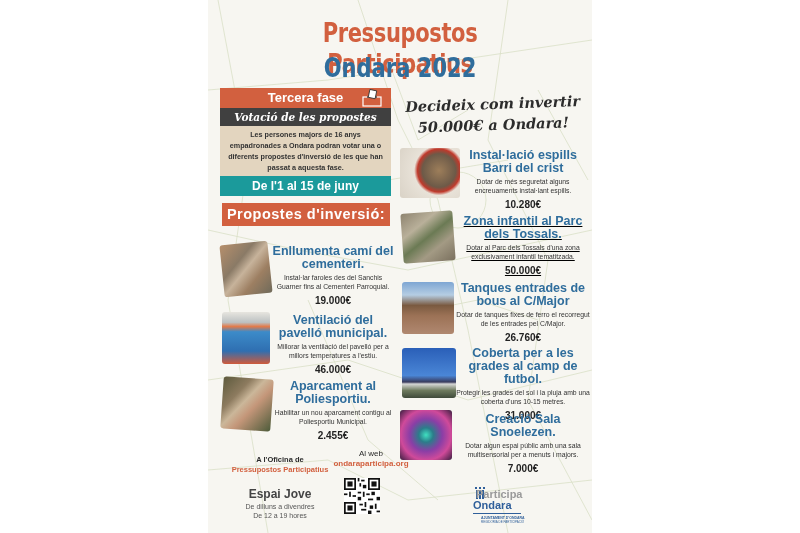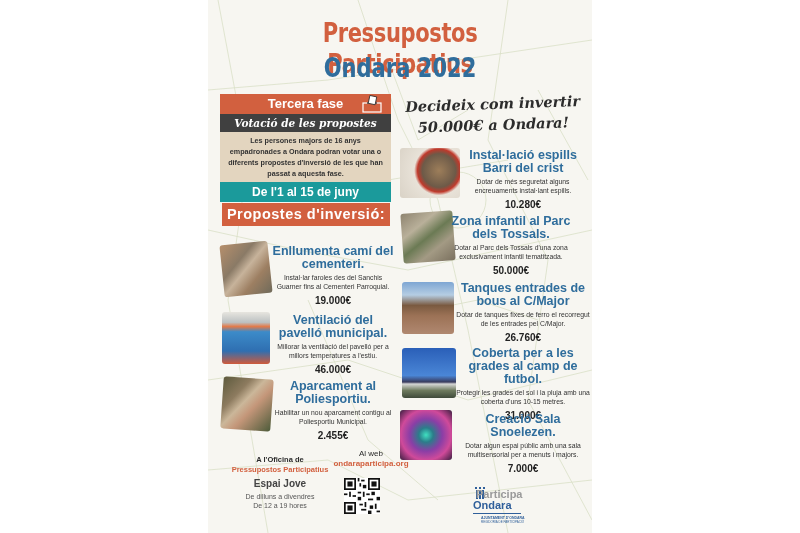--- a/index.html
+++ b/index.html
@@ -17,21 +17,21 @@
     font-family: "DejaVu Sans", sans-serif; font-weight: bold; font-size: 27px;
     color: #d2603f; letter-spacing: -0.5px; transform: scaleX(0.78); transform-origin: center;
   }
   .title-2 {
     position: absolute; left: 0; top: 52px; width: 384px; text-align: center;
     font-family: "DejaVu Sans", sans-serif; font-weight: bold; font-size: 27px;
     color: #2f6d9c; transform: scaleX(0.78); transform-origin: center;
   }
 
   
-  .phase { position: absolute; left: 12px; top: 94px; width: 171px; }
+  .phase { position: absolute; left: 12px; top: 88px; width: 171px; }
   .phase .bar-red { background: #d2603f; height: 20px; color: #fff; text-align: center;
     font-weight: bold; font-size: 13px; line-height: 20px; position: relative; }
   .phase .bar-blue { background: #404040; height: 18px; color: #fff; text-align: center;
     font-family: "DejaVu Serif", serif; font-style: italic; font-weight: bold; font-size: 10.5px; line-height: 18px; }
   .phase .bar-beige { background: #e3d5bf; padding: 3px 4px; color: #333; text-align: center;
     font-size: 7.2px; line-height: 11px; font-weight: bold; }
   .phase .bar-teal { background: #1b9a9b; height: 20px; color: #fff; text-align: center;
     font-weight: bold; font-size: 12px; line-height: 20px; }
   .ballot-icon { position: absolute; right: 8px; top: 1px; width: 22px; height: 18px; }
 
@@ -50,21 +50,21 @@
   .proposal { position: absolute; }
   .proposal .photo { position: absolute; border-radius: 3px; }
   .proposal .info { position: absolute; text-align: center; }
   .proposal .ptitle { color: #2f6d9c; font-weight: bold; font-size: 12.5px; line-height: 13px; }
   .proposal .pdesc { color: #333; font-size: 6.8px; line-height: 9px; margin-top: 2px; }
   .proposal .pamount { color: #222; font-weight: bold; font-size: 10px; line-height: 13px; margin-top: 3px; }
 
   .office { position: absolute; left: 12px; top: 455px; width: 120px; text-align: center; }
   .office .l1 { color: #2a2a2a; font-weight: bold; font-size: 7.5px; line-height: 10px; }
   .office .l2 { color: #d2603f; font-weight: bold; font-size: 7.5px; line-height: 10px; }
-  .office .l3 { color: #444; font-weight: bold; font-size: 10px; line-height: 12px; margin-top: 3px; text-align: center; }
+  .office .l3 { color: #444; font-weight: bold; font-size: 12px; line-height: 12px; margin-top: 13px; text-align: center; }
   .office .l4 { color: #555; font-size: 7px; line-height: 9px; margin-top: 2px; }
 
   .web { position: absolute; left: 118px; top: 449px; width: 90px; text-align: center; }
   .web .w1 { color: #2a2a2a; font-weight: normal; font-size: 8px; line-height: 10px; }
   .web .w2 { color: #d2603f; font-weight: bold; font-size: 8px; line-height: 10px; }
   .qr { position: absolute; left: 136px; top: 478px; width: 36px; height: 36px; }
 
   .cta { position: absolute; left: 207px; top: 472px; width: 175px; text-align: center;
     font-family: "DejaVu Serif", serif; font-style: italic; font-weight: bold; font-size: 9.5px; }
   .cta .c1 { color: #d2603f; }
@@ -156,21 +156,21 @@
     <div class="photo" style="left:0; top:0; width:60px; height:50px; background: radial-gradient(circle at 65% 45%,#9d7e5a 0%,#6d5a48 35%,#c0392b 45%,#e8e2d8 52%,#d9d2c6 100%);"></div>
     <div class="info" style="left:56px; top:1px; width:134px;">
       <div class="ptitle">Instal·lació espills Barri del crist</div>
       <div class="pdesc">Dotar de més seguretat alguns encreuaments instal·lant espills.</div>
       <div class="pamount">10.280€</div>
     </div>
   </div>
 
   <div class="proposal" style="left:192px; top:212px; width:190px; height:62px;">
     <div class="photo" style="left:2px; top:0; width:52px; height:50px; background: linear-gradient(145deg,#8e8470 0%,#b9b09a 30%,#6b7a54 50%,#a39a84 70%,#7a705e 100%); transform: rotate(-4deg);"></div>
-    <div class="info" style="left:44px; top:3px; width:134px;">
+    <div class="info" style="left:56px; top:3px; width:134px;text-decoration:underline;">
       <div class="ptitle">Zona infantil al Parc dels Tossals.</div>
       <div class="pdesc">Dotar al Parc dels Tossals d'una zona exclusivament infantil tematitzada.</div>
       <div class="pamount">50.000€</div>
     </div>
   </div>
 
   <div class="proposal" style="left:192px; top:280px; width:190px; height:62px;">
     <div class="photo" style="left:2px; top:2px; width:52px; height:52px; background: linear-gradient(180deg,#7ea6d3 0%,#b5cde3 25%,#7a5a40 45%,#9c7256 65%,#b08870 100%);"></div>
     <div class="info" style="left:56px; top:2px; width:134px;">
       <div class="ptitle">Tanques entrades de bous al C/Major</div>

